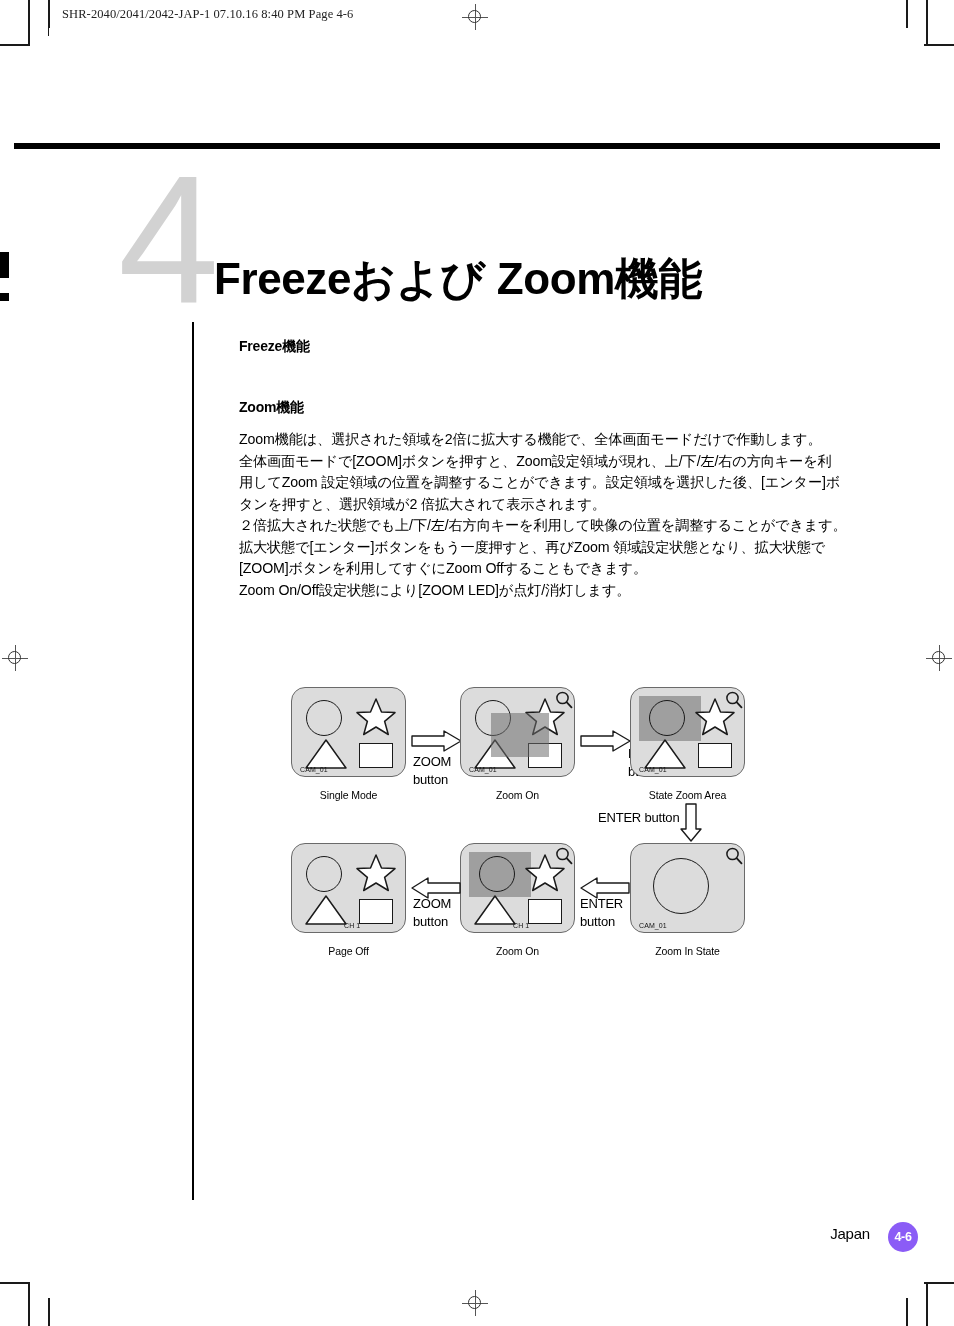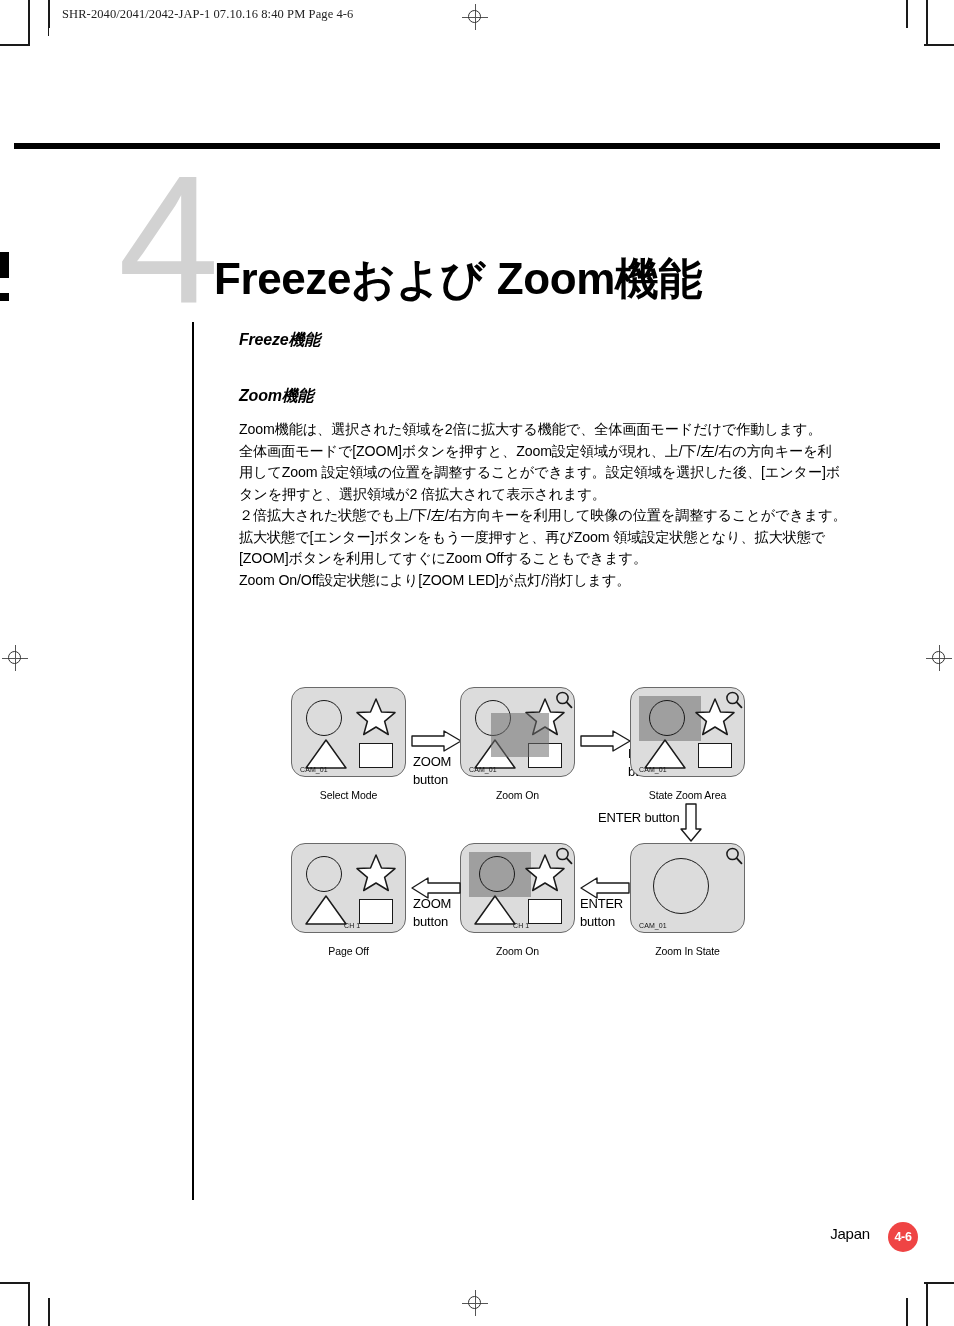--- a/index.html
+++ b/index.html
@@ -126,25 +126,24 @@
   }
 
   
   .content {
     position: absolute;
     left: 239px;
     top: 330px;
     width: 620px;
   }
   h2.sect {
-    font-size: 16px;
+    font-size: 14px;
     font-weight: bold;
-    margin: 0 0 12px 0;
+    margin: 8px 0 12px 0;
     letter-spacing: -0.2px;
-    font-style: italic;
   }
   .para {
     font-size: 14.2px;
     line-height: 21.5px;
     margin: 0;
     letter-spacing: -0.15px;
     white-space: pre-line;
   }
   .gap-zoom { height: 23px; }
 
@@ -221,21 +220,21 @@
     font-size: 15px;
     letter-spacing: -0.2px;
   }
   .footer-badge {
     position: absolute;
     right: 36px;
     top: 1222px;
     width: 30px;
     height: 30px;
     border-radius: 50%;
-    background: #ef4444;
+    background: #8b5cf6;
     color: #fff;
     font-size: 12.5px;
     font-weight: bold;
     display: flex;
     align-items: center;
     justify-content: center;
     letter-spacing: -0.3px;
   }
 </style>
 </head>
@@ -319,21 +318,21 @@
         </div>
         <div class="sh-tri" style="left:12px;top:50px;">
           <svg width="44" height="32" viewBox="0 0 44 32">
               <polygon points="22,2 42,30 2,30" fill="#ffffff" stroke="#1a1a1a" stroke-width="1.5" stroke-linejoin="round"></polygon>
             </svg>
         </div>
         <div class="sh-rect" style="left:67px;top:55px;width:34px;height:25px;"></div>
         <div class="camlabel" style="left:8px;top:78px;">CAM_01</div>
       </div>
     </div>
-    <div class="caption" style="left:36px;top:106px;width:115px;">Select Mode</div>
+    <div class="caption" style="left:36px;top:106px;width:115px;">Single Mode</div>
 
     <div class="arrow" style="left:156px;top:47px;">
       <svg width="52" height="22" viewBox="0 0 52 22">
           <polygon points="1,6 33,6 33,1 50,11 33,21 33,16 1,16" fill="#ffffff" stroke="#1a1a1a" stroke-width="1.4" stroke-linejoin="round"></polygon>
         </svg>
     </div>
     <div class="arrowlbl" style="left:158px;top:70px;">
       <div>ZOOM</div>
       <div>button</div>
     </div>

